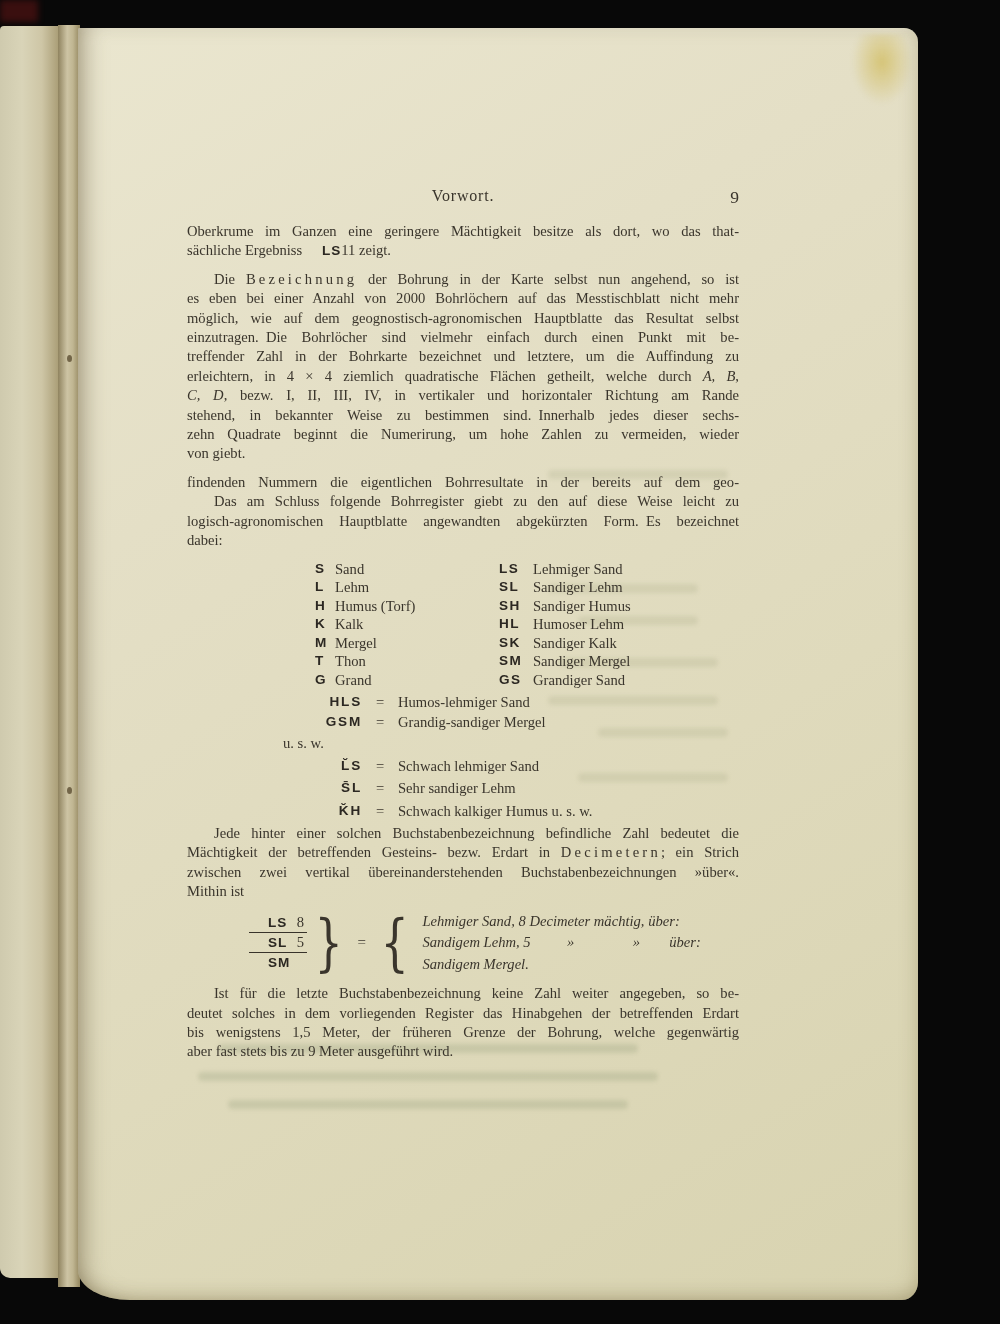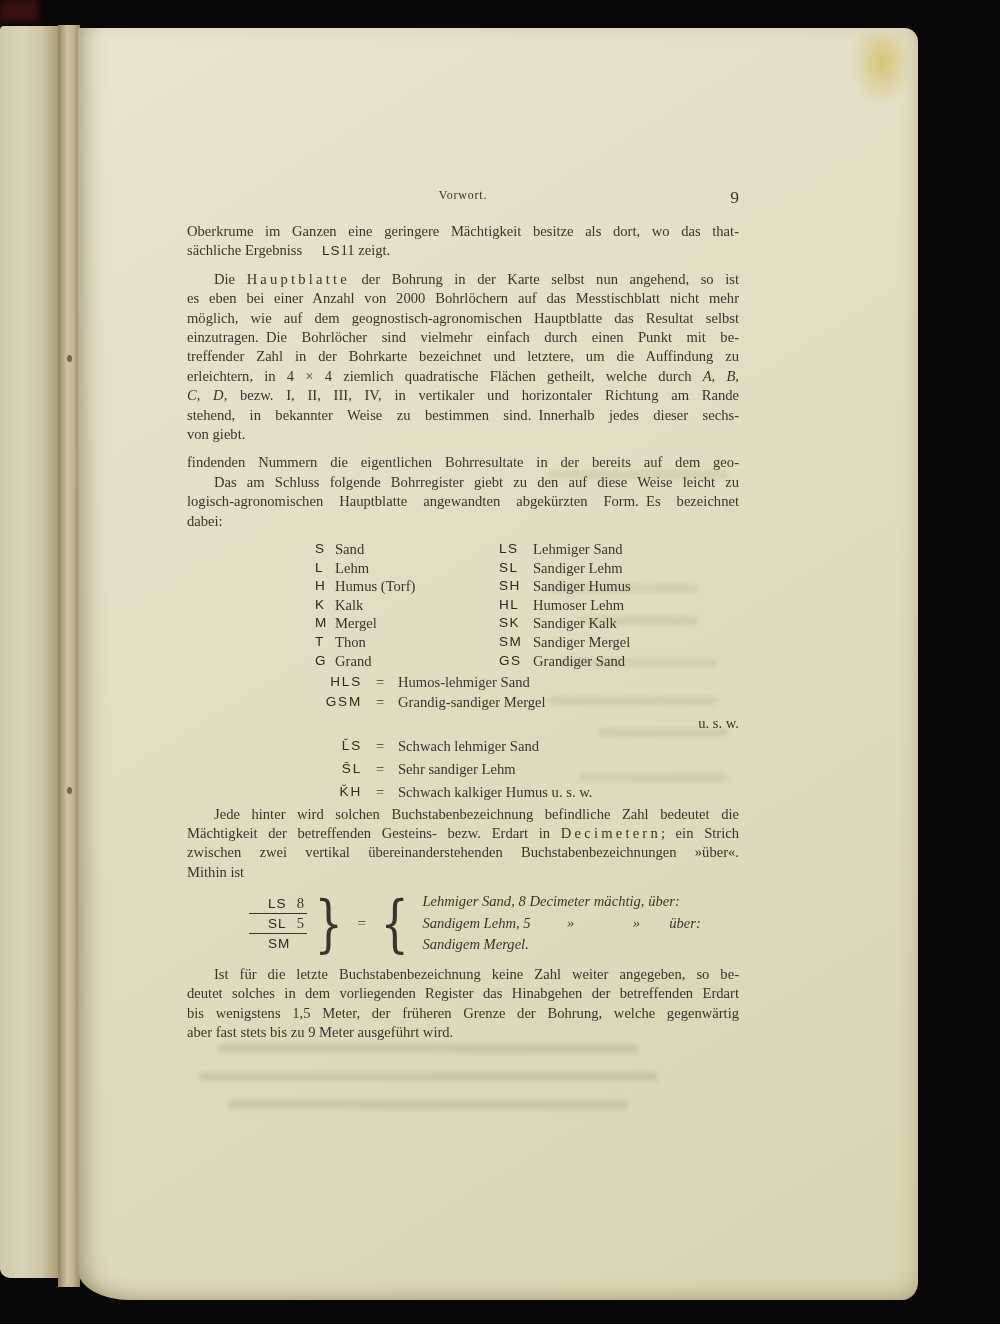--- a/index.html
+++ b/index.html
@@ -31,45 +31,45 @@
   .stain{position:absolute;top:6px;right:6px;width:60px;height:70px;
     background:radial-gradient(ellipse at 50% 40%,rgba(202,175,55,.55),rgba(202,175,55,0) 72%);
     filter:blur(2px);}
   .smudge{position:absolute;height:9px;border-radius:5px;
     background:rgba(124,134,94,.14);filter:blur(2px);}
   .smudge.strong{background:rgba(112,128,88,.19);}
   
   .content{position:absolute;left:109px;top:158px;width:552px;
     font-size:14.6px;line-height:19.4px;text-align:justify;}
   .pagehead{position:relative;height:26px;margin-bottom:10px;}
-  .pagehead .title{display:block;text-align:center;font-size:12px;letter-spacing:.8px;}
+  .pagehead .title{display:block;text-align:center;font-size:16px;letter-spacing:.8px;}
   .pagehead .pno{position:absolute;right:0;top:2px;font-size:17.5px;}
   .para{margin:0 0 9px 0;}
   .line{text-align:justify;text-align-last:justify;}
   .line.first{padding-left:27px;}
   .line.last{text-align-last:left;}
-  .b{font-family:"Liberation Sans",sans-serif;font-weight:400;font-size:.93em;
+  .b{font-family:"Liberation Sans",sans-serif;font-weight:700;font-size:.93em;
      letter-spacing:1px;color:#2c2822;padding-left:16px;}
   .i{font-style:italic;}
   .sp{letter-spacing:3.2px;}
   
   .abbrev{margin:4px 0 2px 0;}
   .arow{display:flex;line-height:18.6px;text-align:left;}
   .al,.al2{width:20px;letter-spacing:1.5px;}
   .al{margin-left:112px;}
   .an{width:148px;}
   .al2{width:34px;}
   .an2{flex:1;}
   
   .eqblock{margin:1px 0;}
   .eqline{display:flex;line-height:20px;text-align:left;}
   .eqblock.wide .eqline{line-height:22.8px;}
   .eq-abbr{width:159px;text-align:right;letter-spacing:1.8px;}
   .eq-sign{width:36px;text-align:center;}
-  .usw{text-align:right;padding-left:96px;line-height:21px;margin:1px 0;}
+  .usw{text-align:left;padding-left:96px;line-height:21px;margin:1px 0;}
   
   .example{display:flex;align-items:center;margin:7px 0 9px 62px;text-align:left;}
   .stack{width:58px;}
   .stack-row{display:flex;justify-content:space-between;padding:1px 3px;line-height:17px;}
   .stack-row + .stack-row{border-top:1.4px solid #38332a;}
   .stack-row .num{font-family:"Liberation Serif",serif;font-weight:400;}
   .brace{font-family:"DejaVu Serif",serif;font-size:62px;line-height:60px;
     transform:scaleX(.72);color:#3a352c;margin:0 2px;}
   .ex-eq{margin:0 7px;font-size:15px;}
   .expl{margin-left:6px;font-style:italic;}
@@ -103,28 +103,29 @@
     <div class="pagehead">
       <span class="title">Vorwort.</span>
       <span class="pno">9</span>
     </div>
     <div id="blocks">
         <div class="para">
           <div class="line"><span>Oberkrume im Ganzen eine geringere Mächtigkeit besitze als dort, wo das that-</span></div>
           <div class="line last"><span>sächliche Ergebniss </span><span class="b">LS</span><span>11 zeigt.</span></div>
         </div>
         <div class="para">
-          <div class="line first"><span>Die </span><span class="sp">Hauptblatte</span><span> der Bohrung in der Karte selbst nun angehend, so ist</span></div>
+          <div class="line first"><span>Die </span><span class="sp">Bezeichnung</span><span> der Bohrung in der Karte selbst nun angehend, so ist</span></div>
           <div class="line"><span>es eben bei einer Anzahl von 2000 Bohrlöchern auf das Messtischblatt nicht mehr</span></div>
           <div class="line"><span>möglich, wie auf dem geognostisch-agronomischen Hauptblatte das Resultat selbst</span></div>
           <div class="line"><span>einzutragen. Die Bohrlöcher sind vielmehr einfach durch einen Punkt mit be-</span></div>
           <div class="line"><span>treffender Zahl in der Bohrkarte bezeichnet und letztere, um die Auffindung zu</span></div>
           <div class="line"><span>erleichtern, in 4 × 4 ziemlich quadratische Flächen getheilt, welche durch </span><span class="i">A, B</span><span>,</span></div>
           <div class="line"><span class="i">C, D</span><span>, bezw. I, II, III, IV, in vertikaler und horizontaler Richtung am Rande</span></div>
           <div class="line"><span>stehend, in bekannter Weise zu bestimmen sind. Innerhalb jedes dieser sechs-</span></div>
+          <div class="line"><span>zehn Quadrate beginnt die Numerirung, um hohe Zahlen zu vermeiden, wieder</span></div>
           <div class="line last"><span>von giebt.</span></div>
         </div>
         <div class="para">
           <div class="line"><span>findenden Nummern die eigentlichen Bohrresultate in der bereits auf dem geo-</span></div>
           <div class="line first"><span>Das am Schluss folgende Bohrregister giebt zu den auf diese Weise leicht zu</span></div>
           <div class="line"><span>logisch-agronomischen Hauptblatte angewandten abgekürzten Form. Es bezeichnet</span></div>
           <div class="line last"><span>dabei:</span></div>
         </div>
         <div class="abbrev">
           <div class="arow">
@@ -194,21 +195,21 @@
             <span class="eq-sign">=</span>
             <span class="eq-text">Sehr sandiger Lehm</span>
           </div>
           <div class="eqline">
             <span class="eq-abbr b">K̆H</span>
             <span class="eq-sign">=</span>
             <span class="eq-text">Schwach kalkiger Humus u. s. w.</span>
           </div>
         </div>
         <div class="para">
-          <div class="line first"><span>Jede hinter wird solchen Buchstabenbezeichnung befindliche Zahl bedeutet die</span></div>
+          <div class="line first"><span>Jede hinter einer solchen Buchstabenbezeichnung befindliche Zahl bedeutet die</span></div>
           <div class="line"><span>Mächtigkeit der betreffenden Gesteins- bezw. Erdart in </span><span class="sp">Decimetern</span><span>; ein Strich</span></div>
           <div class="line"><span>zwischen zwei vertikal übereinanderstehenden Buchstabenbezeichnungen »über«.</span></div>
           <div class="line last"><span>Mithin ist</span></div>
         </div>
         <div class="example">
           <div class="stack">
             <div class="stack-row">
               <span class="b">LS</span>
               <span class="num">8</span>
             </div>

